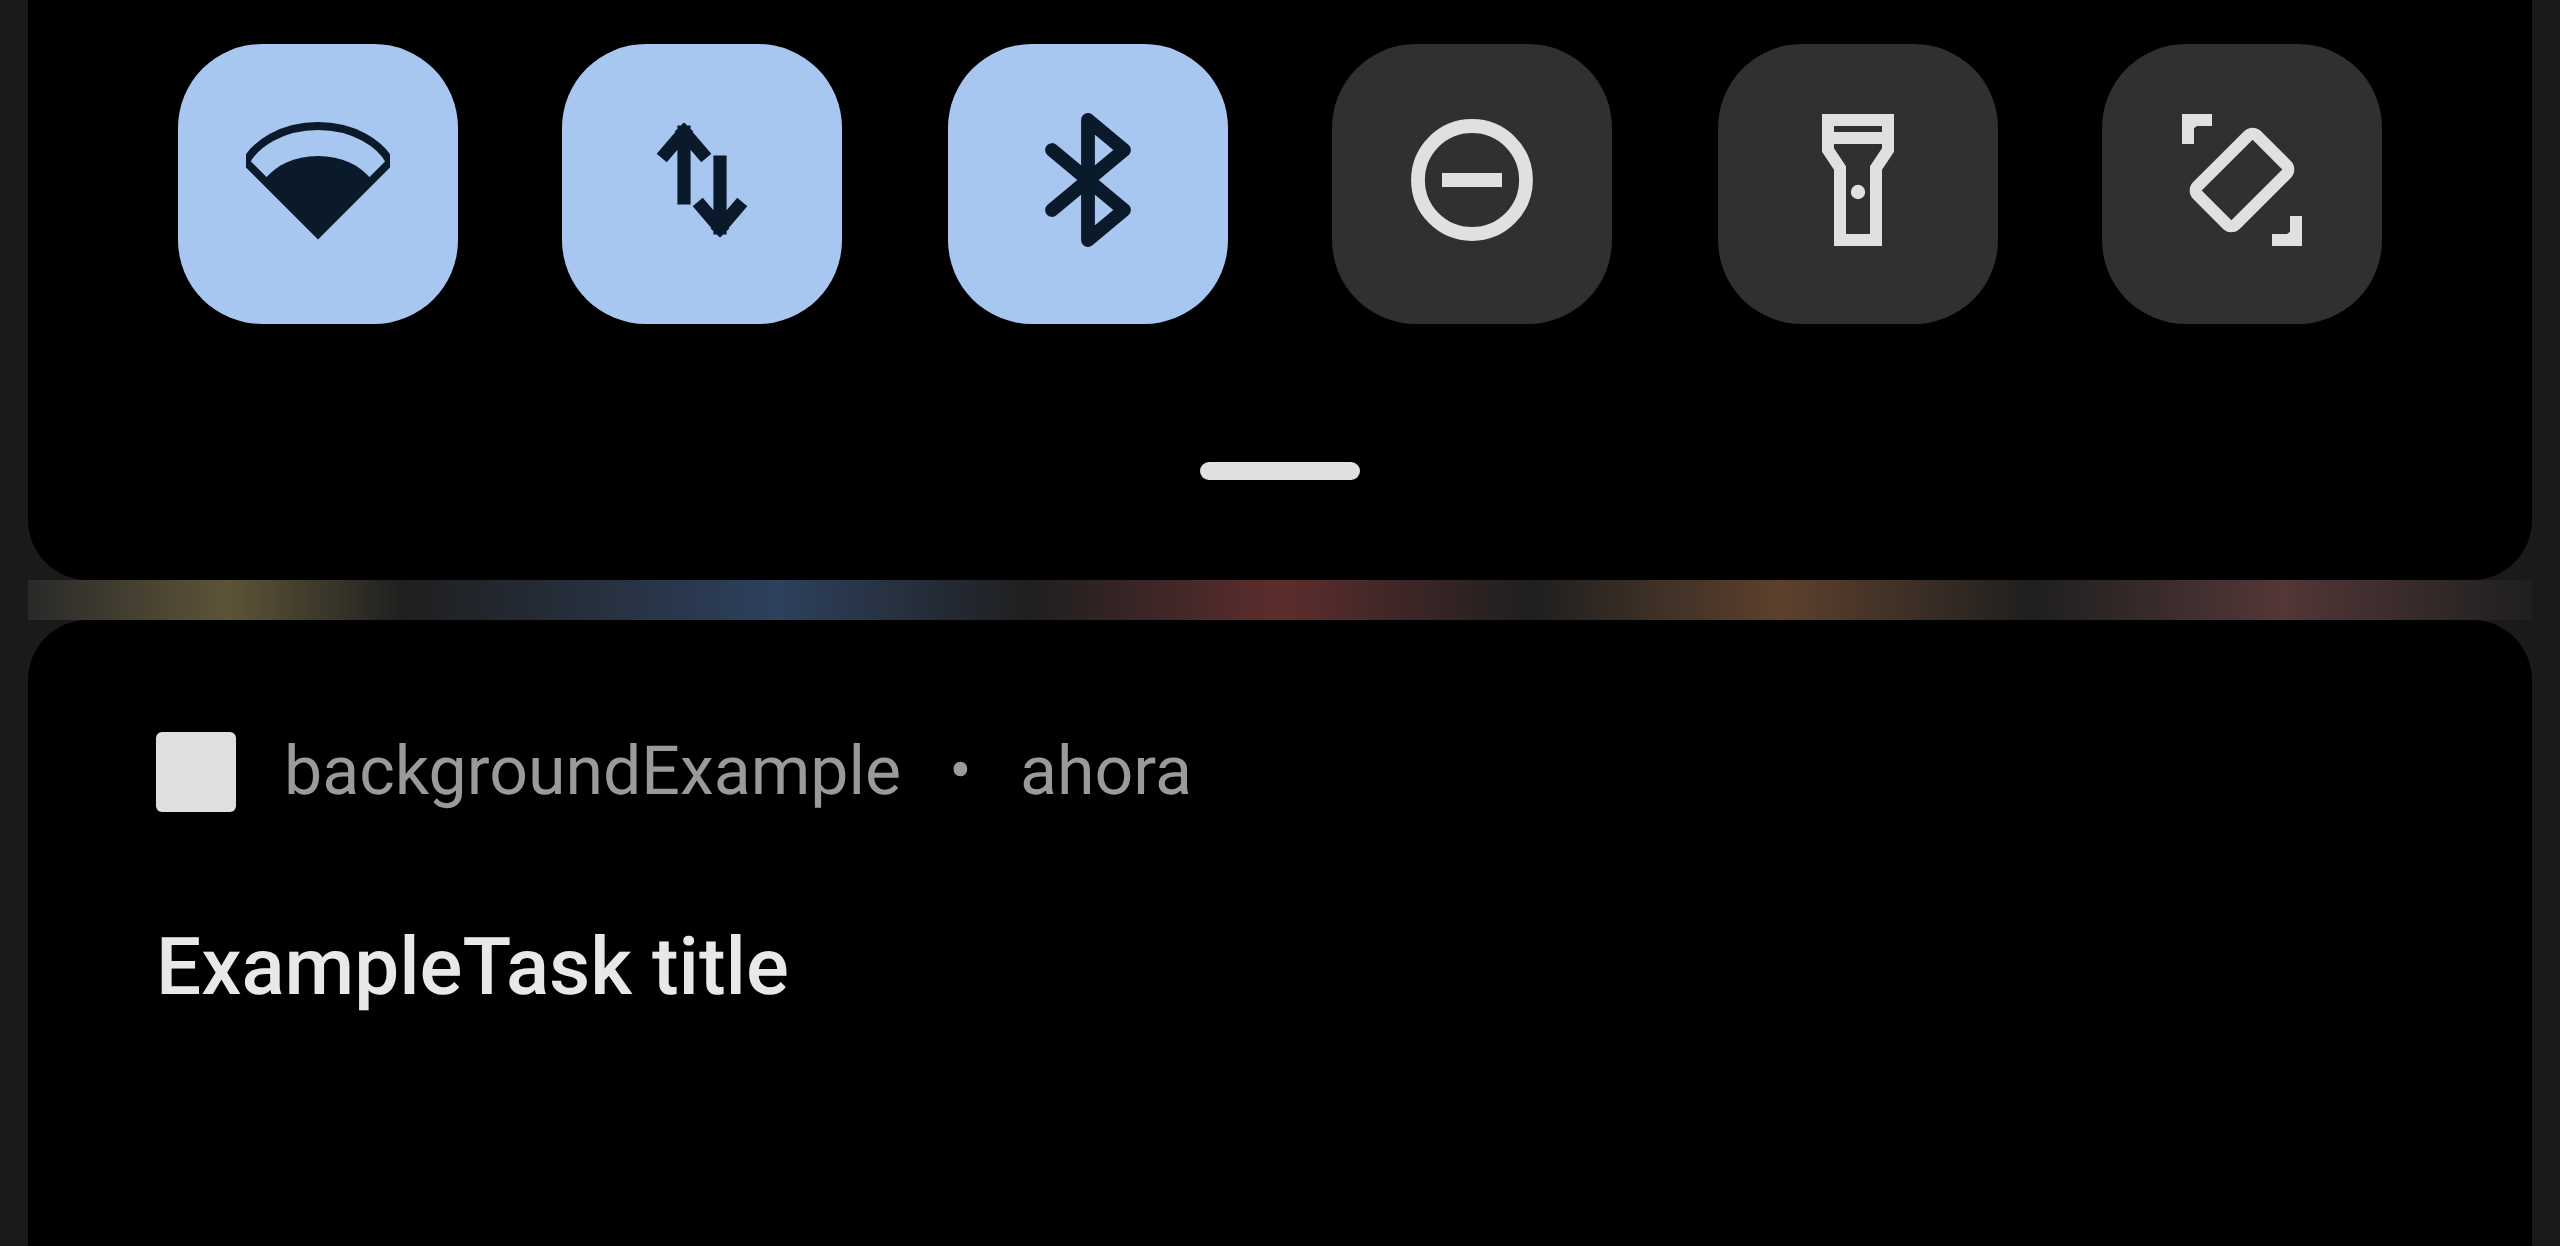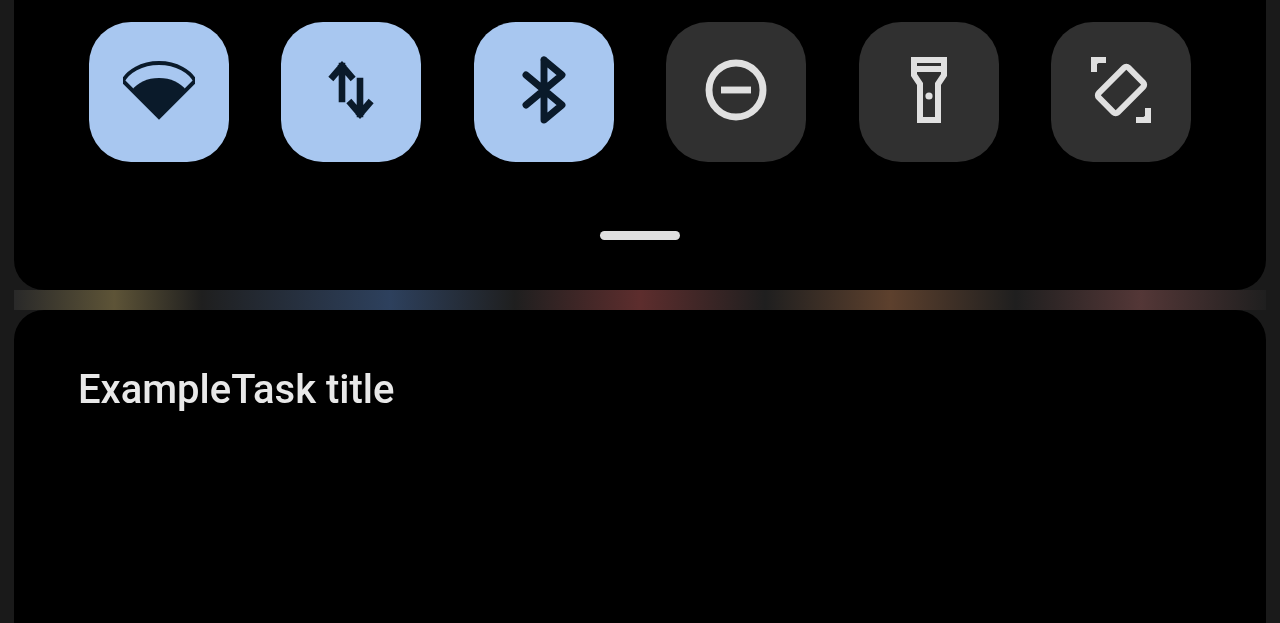--- a/index.html
+++ b/index.html
@@ -187,14 +187,20 @@
       </span>
     </div>
 
   </div>
   <div class="drag-handle"></div>
 </div>
 
 <div class="gap-area"></div>
 
 <div class="notification-card">
+  <div class="notif-header">
+    <div class="notif-app-icon"></div>
+    <span class="notif-app-name">backgroundExample</span>
+    <span class="notif-separator">•</span>
+    <span class="notif-time">ahora</span>
+  </div>
   <div class="notif-title">ExampleTask title</div>
 </div>
 
 </body></html>

